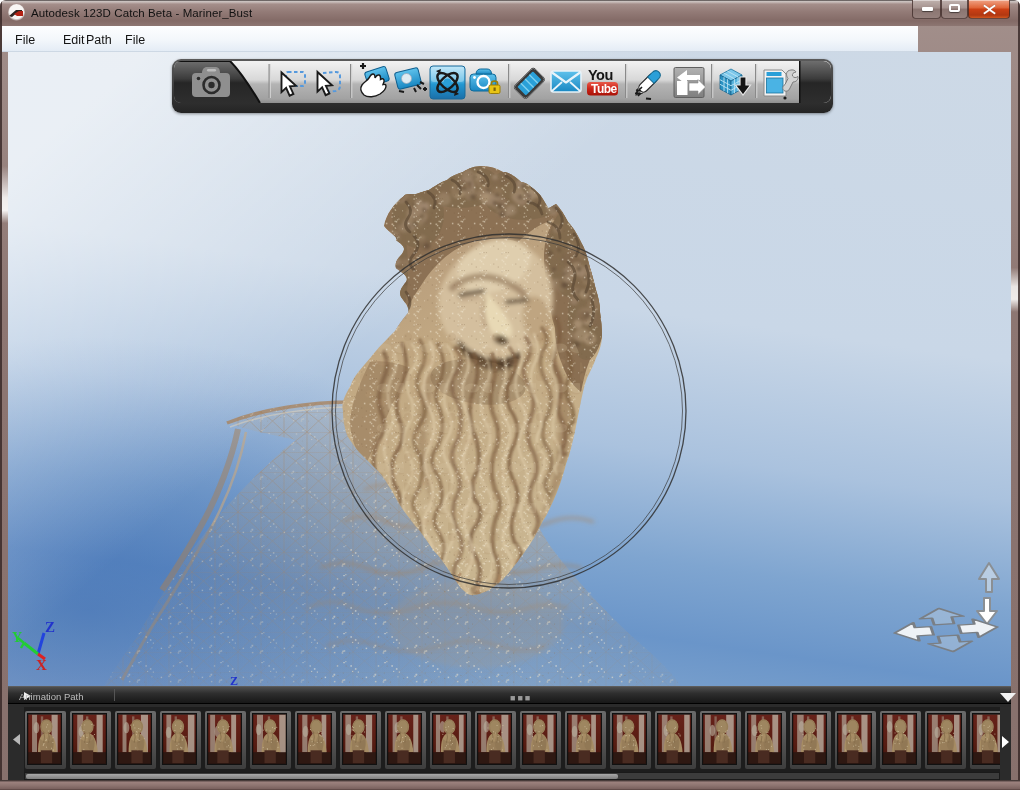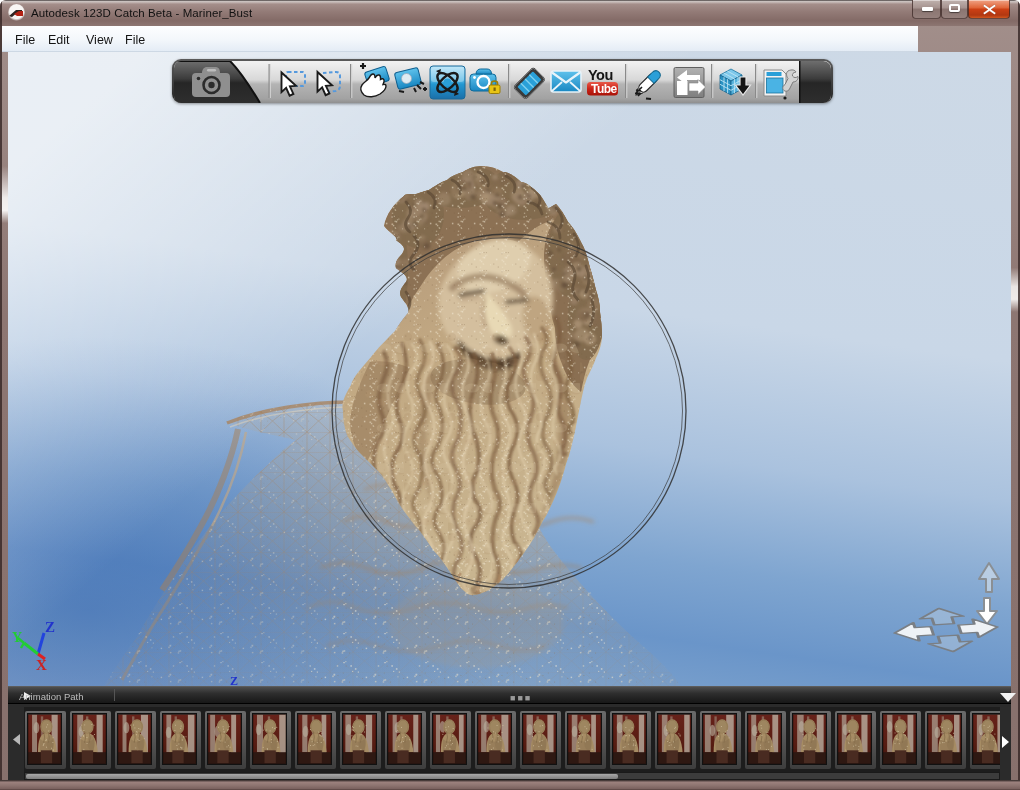--- a/index.html
+++ b/index.html
@@ -30,21 +30,21 @@
     border-bottom:1px solid #cdd8e4;text-decoration:underline;}
   #menubar span{position:absolute;top:7px;font-size:12.5px;color:#141414;}
   
   #viewport{position:absolute;left:8px;top:52px;width:1003px;height:634px;overflow:hidden;
     background:
       linear-gradient(139deg, rgba(255,255,255,.6) 8%, rgba(255,255,255,0) 40%),
       radial-gradient(ellipse 700px 420px at 8% 88%, rgba(52,100,172,.55), rgba(52,100,172,0) 65%),
       linear-gradient(188deg,#cdd9e6 0%,#c9d7e7 40%,#aac2de 58%,#7fa5d0 72%,#6a95c9 82%,#7ea3cd 92%,#8fabd0 100%);}
   #vpsvg{position:absolute;left:0;top:0;}
   
-  #toolbar{position:absolute;left:164px;top:7px;width:661px;height:44px;border-radius:9px;
+  #toolbar{position:absolute;left:164px;top:7px;width:661px;height:54px;border-radius:9px;
     background:linear-gradient(180deg,#5a5a5a 0,#242424 100%);
     box-shadow:0 1px 3px rgba(0,0,0,.4);}
   #tbinner{position:absolute;left:2px;top:2px;width:657px;height:42px;border-radius:7px;overflow:hidden;
     background:linear-gradient(180deg,#f2f2f2 0,#d8d8d8 45%,#b4b4b4 55%,#a2a2a2 90%,#8f8f8f 100%);}
   
   #animbar{position:absolute;left:8px;top:686px;width:1003px;height:17px;
     background:linear-gradient(180deg,#4e4e4e 0,#2e2e2e 40%,#171717 100%);
     border-top:1px solid #5c5c5c;}
   #animtxt{position:absolute;left:11px;top:3.5px;font-size:9.5px;color:#bdbdbd;}
   #animsep{position:absolute;left:106px;top:2px;width:1px;height:12px;background:#555;}
@@ -85,22 +85,22 @@
         <div class="glyph" style="left:7px;top:4px;width:11px;height:8px;border:2px solid #fff;border-radius:2px;box-shadow:0 1px 1px rgba(0,0,0,.5);"></div>
       </div>
     <div id="btncls" class="capbtn">
         <svg style="position:absolute;left:14px;top:4px" width="13" height="11" viewBox="0 0 13 11">
           <path d="M1.5,0.5 L6.5,4 L11.5,0.5 L13,2 L8,5.5 L13,9 L11.5,10.5 L6.5,7 L1.5,10.5 L0,9 L5,5.5 L0,2 Z" fill="#fff" stroke="rgba(80,20,5,.4)" stroke-width="0.5"></path>
         </svg>
       </div>
   </div>
   <div id="menubar">
     <span style="left:13px;">File</span>
-    <span style="left:46px;">Edit</span>
-    <span style="left:84px;">View</span>
+    <span style="left:61px;">Edit</span>
+    <span style="left:84px;">Path</span>
     <span style="left:123px;">File</span>
   </div>
   <div id="viewport">
     <svg id="vpsvg" width="1003" height="634" viewBox="0 0 1003 634">
 <defs>
 <radialGradient id="bodyg" cx="0.63" cy="0.38" r="0.75">
  <stop offset="0" stop-color="#c8a77e" stop-opacity="0.42"></stop>
  <stop offset="0.4" stop-color="#c2a37c" stop-opacity="0.25"></stop>
  <stop offset="0.75" stop-color="#bca07c" stop-opacity="0.10"></stop>
  <stop offset="1" stop-color="#b89c7a" stop-opacity="0.05"></stop>

